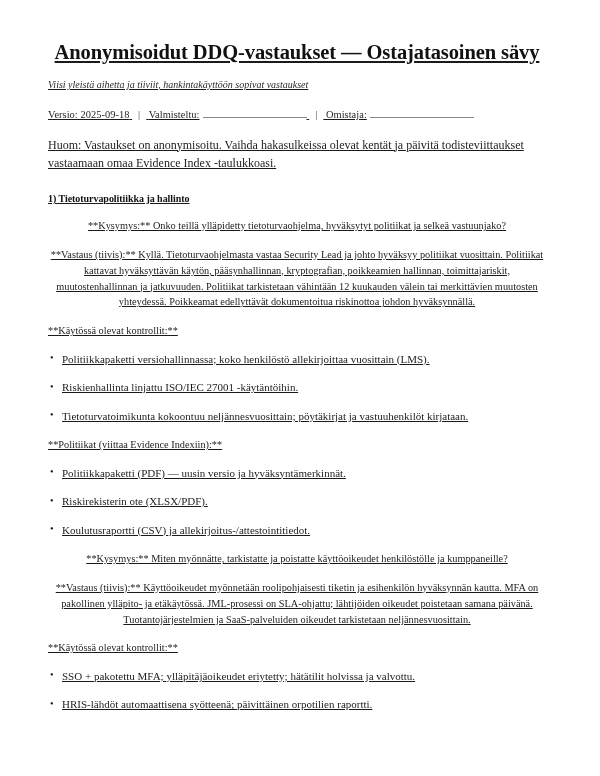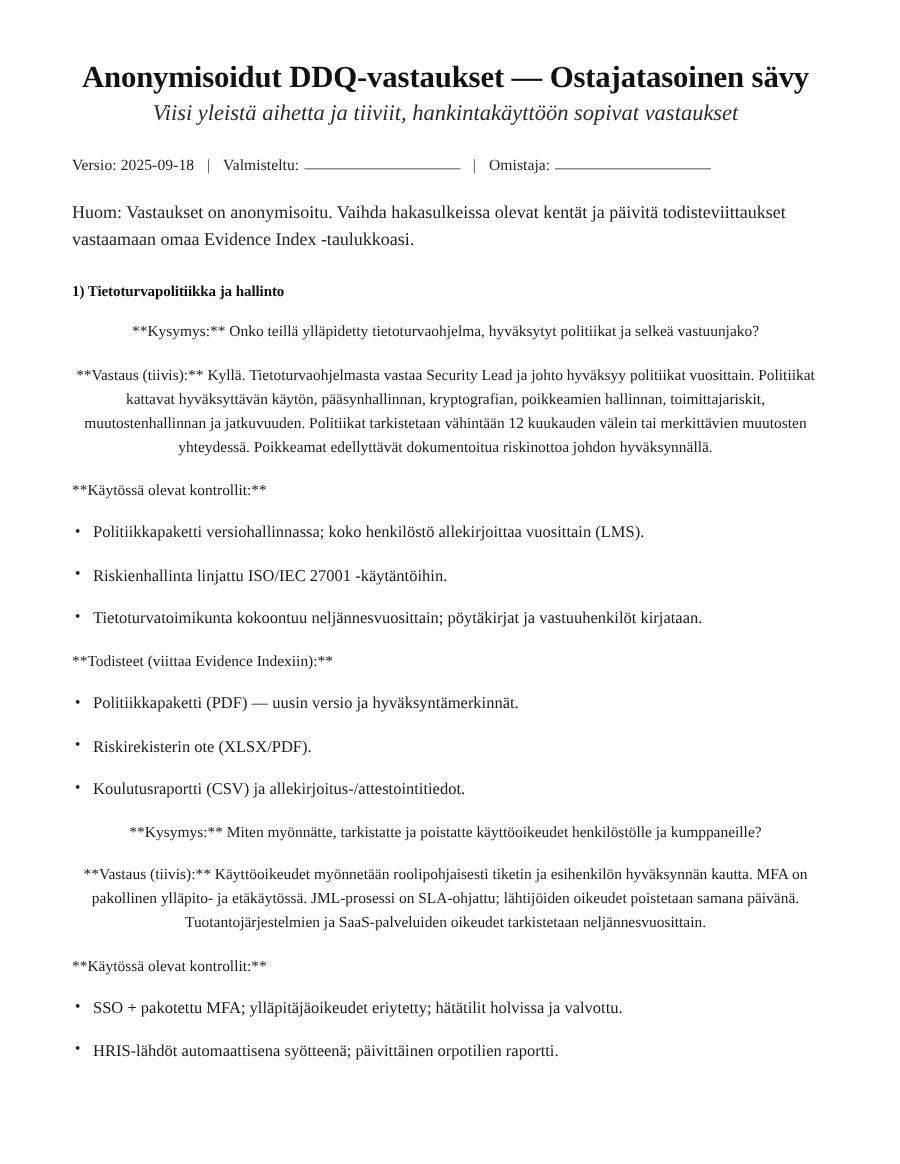--- a/index.html
+++ b/index.html
@@ -14,37 +14,37 @@
     overflow: hidden;
     font-family: "Liberation Serif", "DejaVu Serif", serif;
     color: #1a1a1a;
     -webkit-font-smoothing: antialiased;
   }
   .page {
     width: 592px;
     height: 776px;
     box-sizing: border-box;
     padding: 34px 46px 0 48px;
+    text-decoration: underline;
   }
 
   .doc-title {
     font-size: 20.5px;
     font-weight: bold;
     text-align: center;
     letter-spacing: -0.1px;
     margin: 6px 0 0 0;
     line-height: 1.22;
     color: #111111;
   }
 
   .doc-subtitle {
-    font-size: 15px;
+    font-size: 10px;
     font-style: italic;
-    text-align: center;
-    margin: 2px 0 0 0;
+    margin: 13px 0 0 0;
     color: #2a2a2a;
     line-height: 1.3;
   }
 
   .meta-line {
     font-size: 10.4px;
     margin: 17px 0 16px 0;
     color: #1f1f1f;
     white-space: nowrap;
     letter-spacing: 0.05px;
@@ -139,21 +139,21 @@
 
   <h2 class="section-heading">1) Tietoturvapolitiikka ja hallinto</h2>
   <p class="para">**Kysymys:** Onko teillä ylläpidetty tietoturvaohjelma, hyväksytyt politiikat ja selkeä vastuunjako?</p>
   <p class="para">**Vastaus (tiivis):** Kyllä. Tietoturvaohjelmasta vastaa Security Lead ja johto hyväksyy politiikat vuosittain. Politiikat kattavat hyväksyttävän käytön, pääsynhallinnan, kryptografian, poikkeamien hallinnan, toimittajariskit, muutostenhallinnan ja jatkuvuuden. Politiikat tarkistetaan vähintään 12 kuukauden välein tai merkittävien muutosten yhteydessä. Poikkeamat edellyttävät dokumentoitua riskinottoa johdon hyväksynnällä.</p>
   <p class="label-line">**Käytössä olevat kontrollit:**</p>
   <ul class="bullets">
     <li>Politiikkapaketti versiohallinnassa; koko henkilöstö allekirjoittaa vuosittain (LMS).</li>
     <li>Riskienhallinta linjattu ISO/IEC 27001 -käytäntöihin.</li>
     <li>Tietoturvatoimikunta kokoontuu neljännesvuosittain; pöytäkirjat ja vastuuhenkilöt kirjataan.</li>
   </ul>
-  <p class="label-line">**Todisteet (viittaa Evidence Indexiin):**</p>
+  <p class="label-line">**Politiikat (viittaa Evidence Indexiin):**</p>
   <ul class="bullets">
     <li>Politiikkapaketti (PDF) — uusin versio ja hyväksyntämerkinnät.</li>
     <li>Riskirekisterin ote (XLSX/PDF).</li>
     <li>Koulutusraportti (CSV) ja allekirjoitus-/attestointitiedot.</li>
   </ul>
 
   <p class="para">**Kysymys:** Miten myönnätte, tarkistatte ja poistatte käyttöoikeudet henkilöstölle ja kumppaneille?</p>
   <p class="para">**Vastaus (tiivis):** Käyttöoikeudet myönnetään roolipohjaisesti tiketin ja esihenkilön hyväksynnän kautta. MFA on pakollinen ylläpito- ja etäkäytössä. JML-prosessi on SLA-ohjattu; lähtijöiden oikeudet poistetaan samana päivänä. Tuotantojärjestelmien ja SaaS-palveluiden oikeudet tarkistetaan neljännesvuosittain.</p>
   <p class="label-line">**Käytössä olevat kontrollit:**</p>
   <ul class="bullets">

